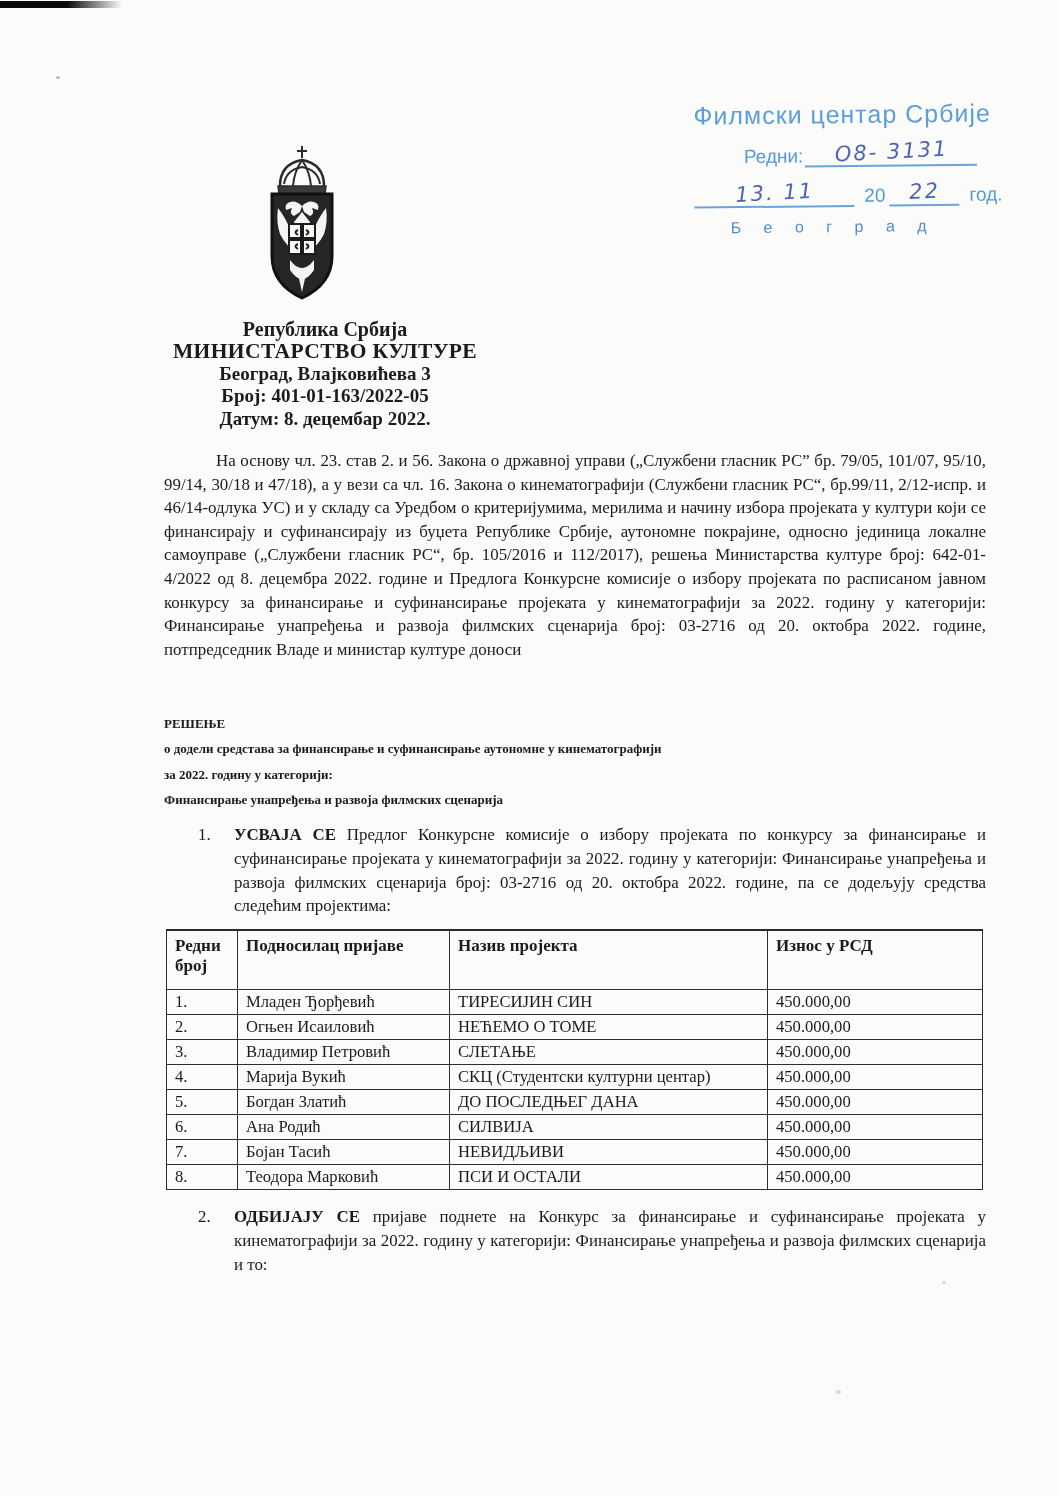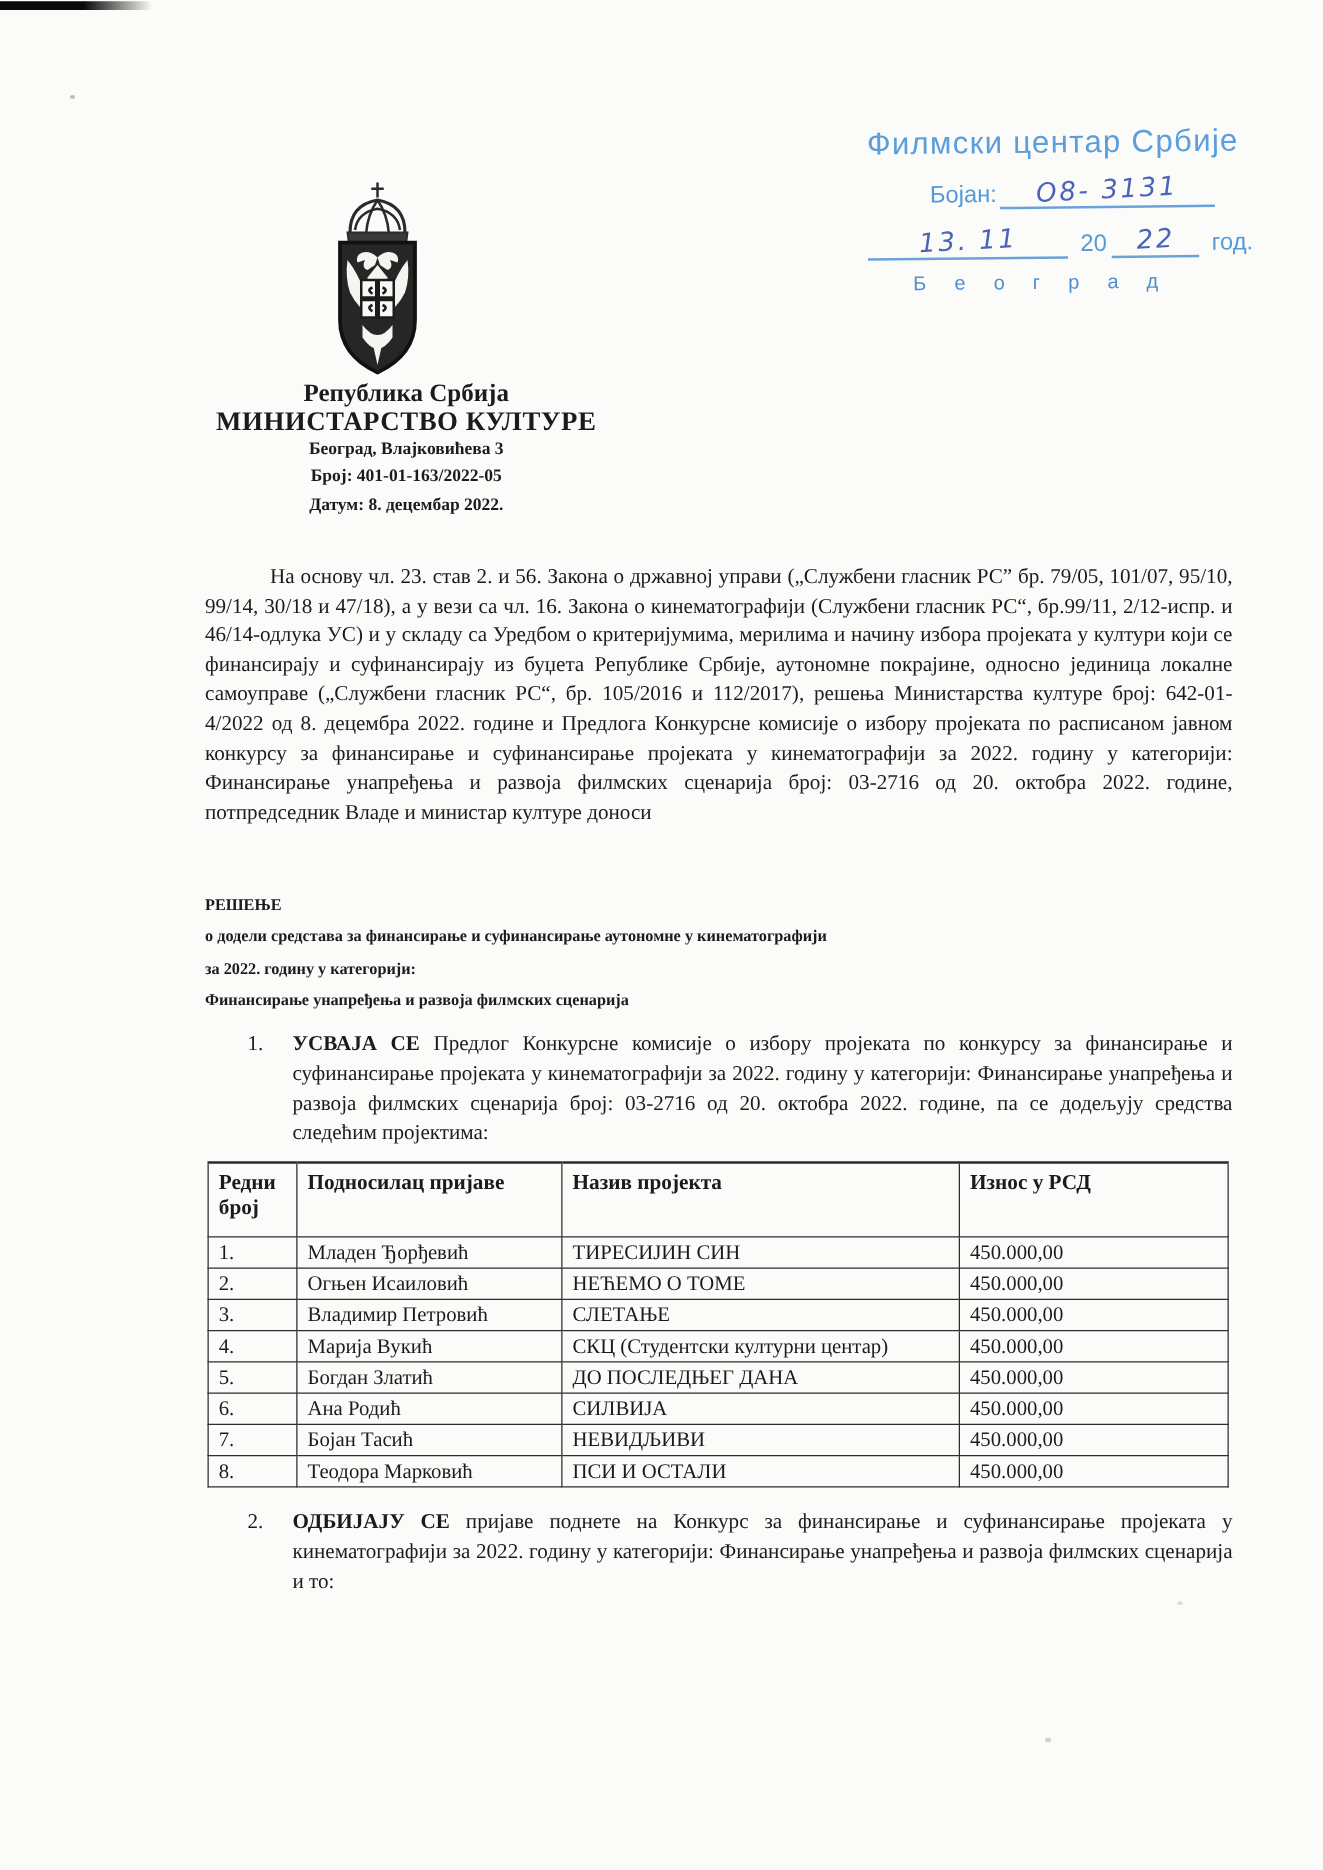--- a/index.html
+++ b/index.html
@@ -57,26 +57,26 @@
   .stamp-city{
     margin-top:3px;margin-left:36px;
     font-size:16px;letter-spacing:9px;color:#4e8fd2;
   }
 
   
   .arms{position:absolute;left:256px;top:142px;}
 
   
   .ministry{
-    position:absolute;left:158px;top:304px;width:334px;
+    position:absolute;left:158px;top:318px;width:334px;
     text-align:center;font-weight:bold;line-height:22.4px;
   }
   .ministry .l-country{font-size:20px;}
   .ministry .l-ministry{font-size:21.5px;letter-spacing:.4px;}
-  .ministry .l-addr,.ministry .l-num,.ministry .l-date{font-size:14px;}
+  .ministry .l-addr,.ministry .l-num,.ministry .l-date{font-size:19px;}
 
   
   .intro{
     position:absolute;left:164px;top:449px;width:822px;
     font-size:16.9px;line-height:23.6px;text-align:justify;
     text-indent:52px;margin:0;
   }
 
   .res-head{
     position:absolute;left:164px;top:711px;width:822px;
@@ -121,21 +121,21 @@
 <div class="page">
 
   <div class="artifact-topleft"></div>
   <div class="speck s1"></div>
   <div class="speck s2"></div>
   <div class="speck s3"></div>
 
   <div class="stamp">
     <div class="stamp-org">Филмски центар Србије</div>
     <div class="stamp-row stamp-row2">
-      <span class="stamp-label">Бојан:</span><span class="stamp-fill fill-broj"><span class="hand">О8- 3131</span></span>
+      <span class="stamp-label">Редни:</span><span class="stamp-fill fill-broj"><span class="hand">О8- 3131</span></span>
     </div>
     <div class="stamp-row stamp-row3">
       <span class="stamp-fill fill-day"><span class="hand">13. 11</span></span><span class="stamp-year20">20</span><span class="stamp-fill fill-year"><span class="hand">22</span></span><span class="stamp-god">год.</span>
     </div>
     <div class="stamp-city">Б е о г р а д</div>
   </div>
 
   <svg class="arms" width="92" height="162" viewBox="0 0 92 162">
     <g stroke="#2b2b2b" fill="none" stroke-width="2">
       <line x1="46" y1="4" x2="46" y2="16"></line>

